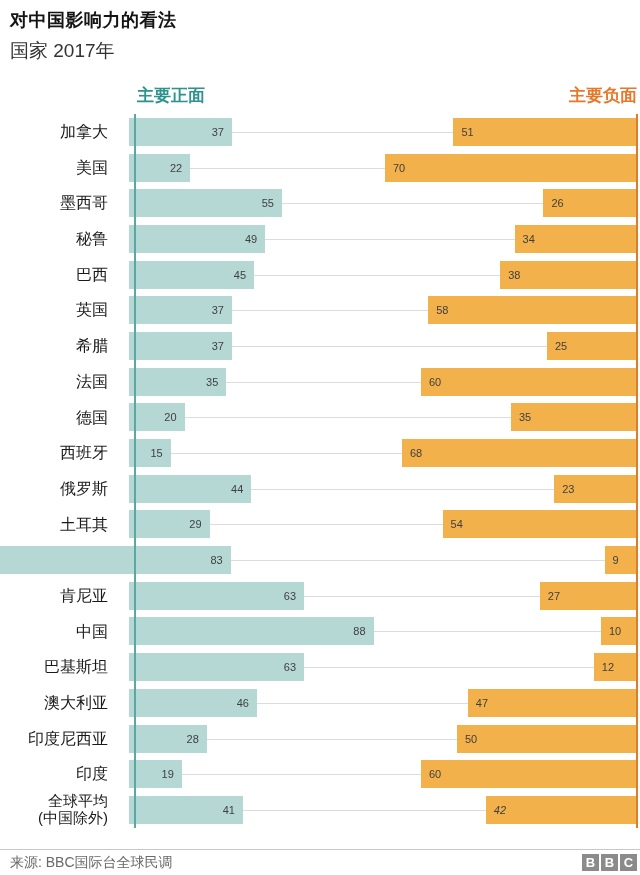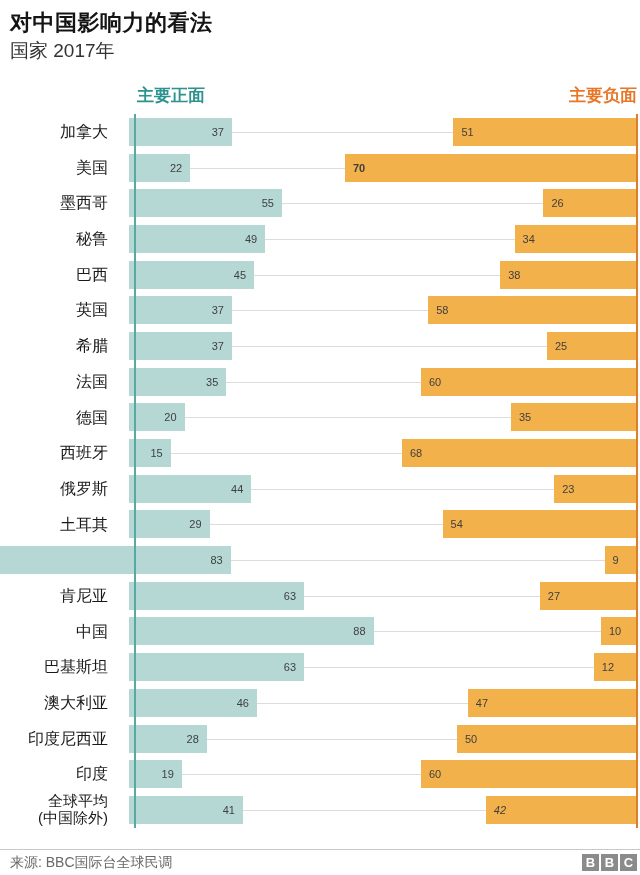--- a/index.html
+++ b/index.html
@@ -1,19 +1,19 @@
 <!DOCTYPE html>
 <html><head>
 <meta charset="utf-8">
 <style>
   * { margin:0; padding:0; box-sizing:border-box; }
   body { font-family:"Liberation Sans", sans-serif; background:#ffffff; }
   .page { position:relative; width:640px; height:875px; background:#ffffff; overflow:hidden; }
 
-  .title { position:absolute; top:8px; left:10px; font-size:22px; font-weight:bold; color:#141414; letter-spacing:0.5px; }
+  .title { position:absolute; top:8px; left:10px; font-size:18px; font-weight:bold; color:#141414; letter-spacing:0.5px; }
   .subtitle { position:absolute; top:38px; left:10px; font-size:19px; font-weight:normal; color:#333333; }
 
   .legend { position:absolute; top:84px; left:135px; right:3px; height:20px; }
   .legend-pos { position:absolute; left:2px; top:0; font-size:17px; font-weight:bold; color:#2d938e; }
   .legend-neg { position:absolute; right:0; top:0; font-size:17px; font-weight:bold; color:#e8772a; }
 
   .chart { position:absolute; top:114px; left:0; width:640px; height:714px; }
   .axis { position:absolute; top:0; bottom:0; width:2px; z-index:2; }
   .axis-left  { left:134px; background:#5aa8a3; }
   .axis-right { right:2px;  background:#dd7d2b; }
@@ -62,21 +62,21 @@
             </div>
           </div>
         </div>
         <div class="row">
           <div class="row-label">美国</div>
           <div class="zone">
             <div class="connector"></div>
             <div class="bar pos" style="width: 61.2px;">
               <span>22</span>
             </div>
-            <div class="bar neg" style="width: 292px; font-weight: bold;">
+            <div class="bar neg" style="width: 252px;">
               <span>70</span>
             </div>
           </div>
         </div>
         <div class="row">
           <div class="row-label">墨西哥</div>
           <div class="zone">
             <div class="connector"></div>
             <div class="bar pos" style="width: 152.9px;">
               <span>55</span>

